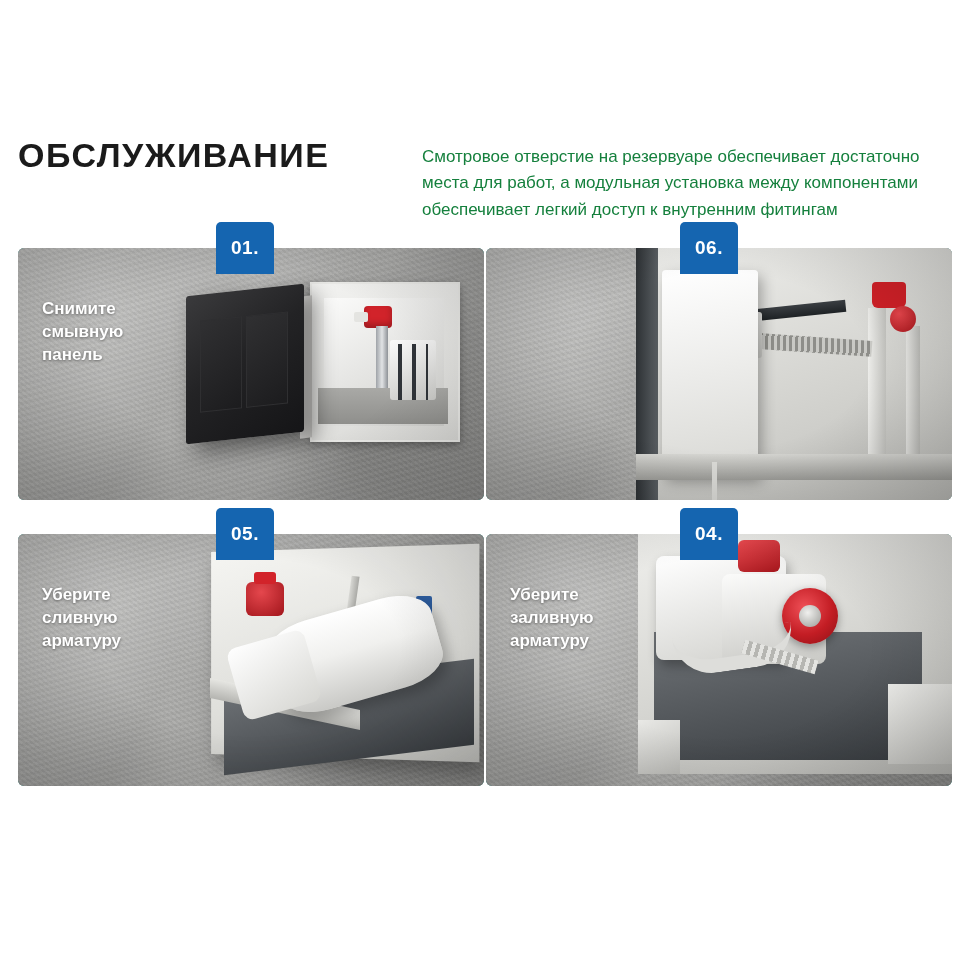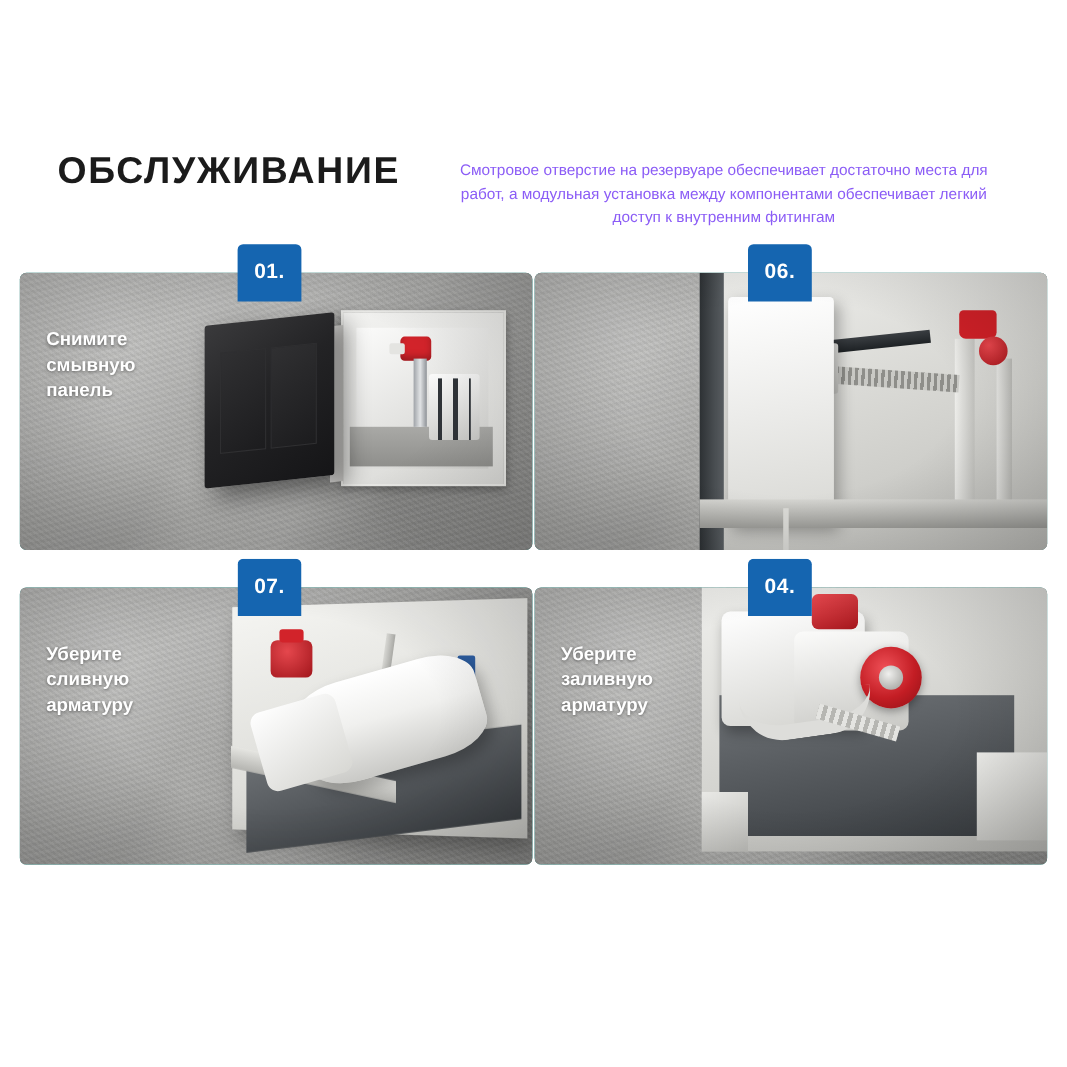--- a/index.html
+++ b/index.html
@@ -15,38 +15,38 @@
     background: #ffffff;
   }
 
   
   .header {
     position: absolute;
     left: 18px; top: 130px;
     width: 934px;
     display: flex;
     align-items: flex-start;
-    text-align: center;
   }
   .title {
     font-size: 34px;
     font-weight: bold;
     letter-spacing: 1.5px;
     color: #1b1b1b;
     line-height: 1.05;
     white-space: nowrap;
     padding-top: 8px;
     width: 380px;
   }
   .intro {
-    font-size: 14px;
+    font-size: 17px;
     line-height: 1.55;
-    color: #8b5cf6;
+    color: #15803d;
     width: 520px;
     padding-top: 14px;
+    margin-left: 24px;
   }
 
   
   .grid {
     position: absolute;
     left: 18px; top: 248px;
     width: 884px;
     display: grid;
     grid-template-columns: 466px 466px;
     grid-template-rows: 252px 252px;
@@ -455,21 +455,21 @@
           <div class="c2-clamp"></div>
           <div class="c2-bracket"></div>
           <div class="c2-rail"></div>
           <div class="c2-drop"></div>
         </div>
         <div class="vignette"></div>
       </div>
     </div>
 
     <div class="card">
-      <div class="badge left">07.</div>
+      <div class="badge left">05.</div>
       <div class="photo">
         <div class="wall"></div>
         <div class="art">
           <div class="c3-frame"></div>
           <div class="c3-dark"></div>
           <div class="c3-ledge"></div>
           <div class="c3-red"></div>
           <div class="c3-stick"></div>
           <div class="c3-blue"></div>
           <div class="c3-cyl"></div>

